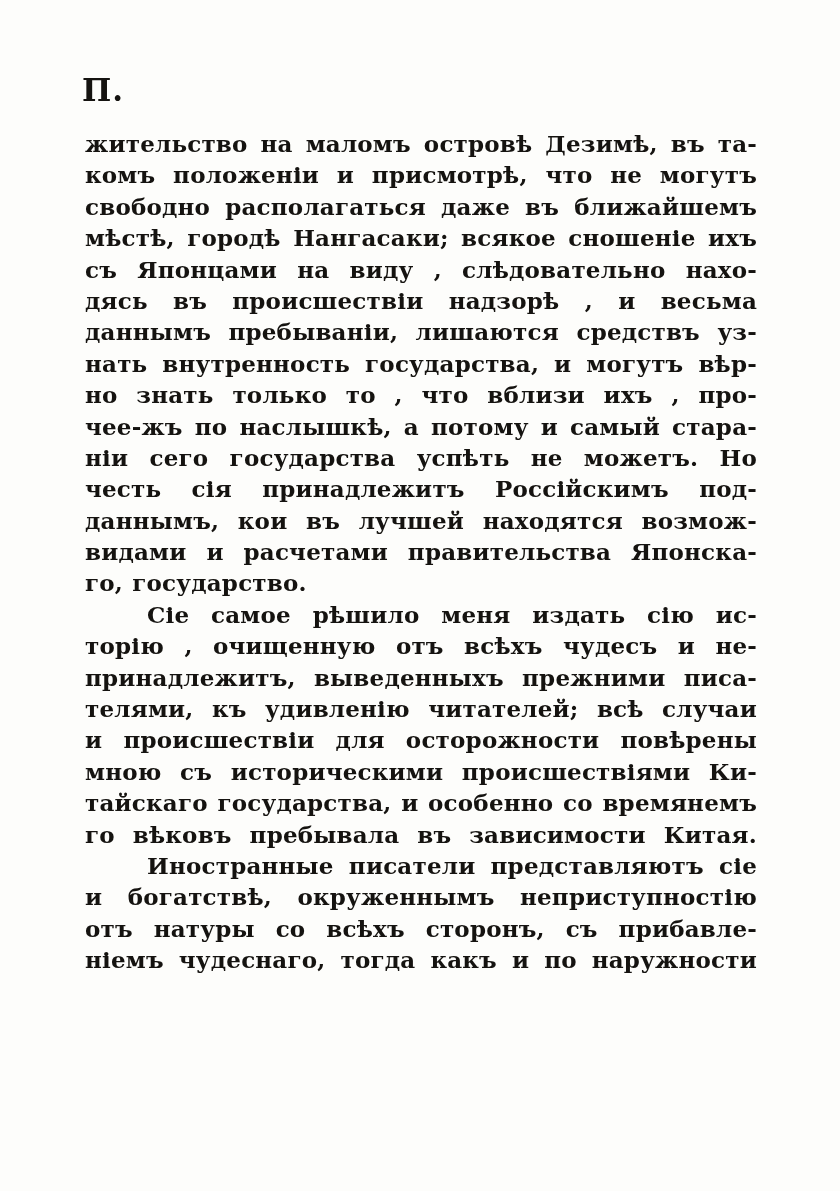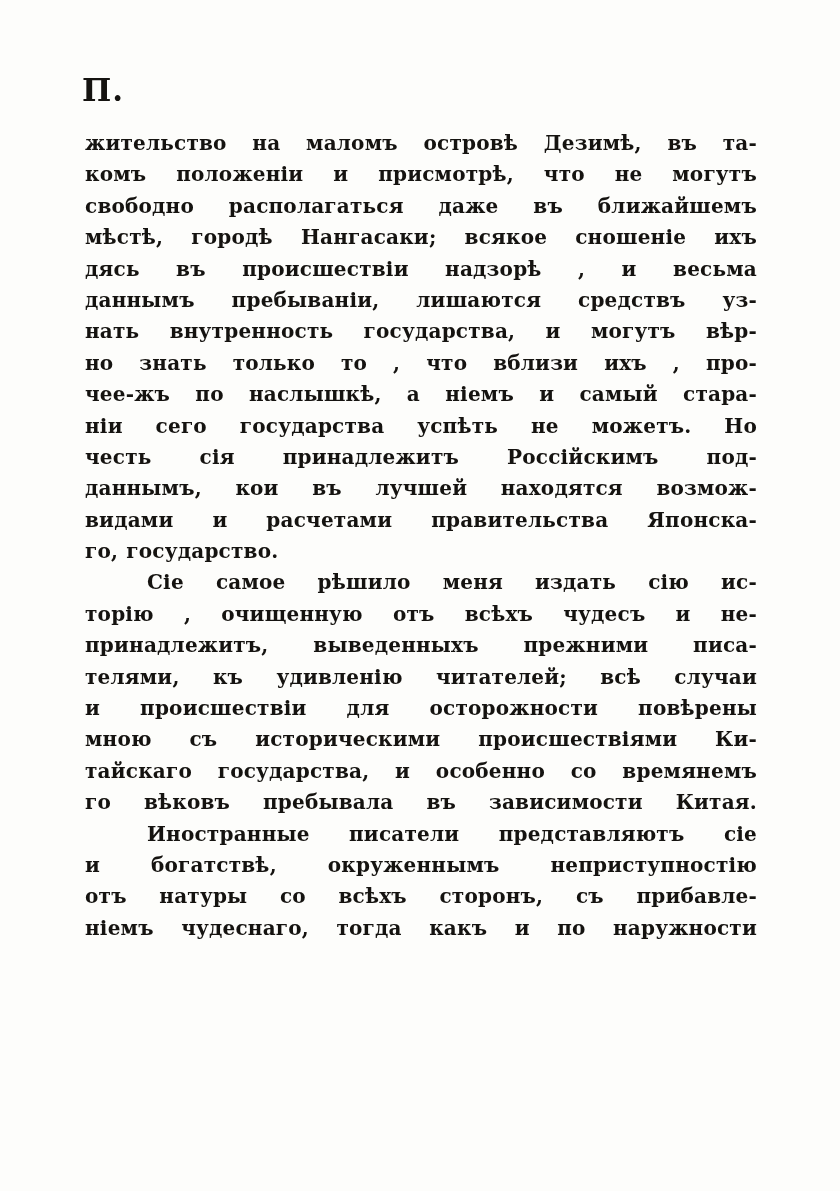--- a/index.html
+++ b/index.html
@@ -25,21 +25,21 @@
     font-weight: bold;
     letter-spacing: 1px;
   }
   .text-block {
     position: absolute;
     left: 85px;
     top: 128px;
     width: 672px;
   }
   .line {
-    font-size: 20px;
+    font-size: 23px;
     font-weight: bold;
     line-height: 31.4px;
     height: 31.4px;
     white-space: normal;
     text-align: justify;
     text-align-last: justify;
     word-spacing: 1px;
     letter-spacing: 0.2px;
   }
   .line.indent {
@@ -53,25 +53,26 @@
 </head>
 <body>
 
 <div class="page">
   <div class="signature-mark">П.</div>
   <div class="text-block">
     <div class="line">жительство на маломъ островѣ Дезимѣ, въ та-</div>
     <div class="line">комъ положеніи и присмотрѣ, что не могутъ</div>
     <div class="line">свободно располагаться даже въ ближайшемъ</div>
     <div class="line">мѣстѣ, городѣ Нангасаки; всякое сношеніе ихъ</div>
+    <div class="line">съ Японцами на виду , слѣдовательно нахо-</div>
     <div class="line">дясь въ происшествіи надзорѣ , и весьма</div>
     <div class="line">даннымъ пребываніи, лишаются средствъ уз-</div>
     <div class="line">нать внутренность государства, и могутъ вѣр-</div>
     <div class="line">но знать только то , что вблизи ихъ , про-</div>
-    <div class="line">чее-жъ по наслышкѣ, а ніемъ и самый стара-</div>
+    <div class="line">чее-жъ по наслышкѣ, а потому и самый стара-</div>
     <div class="line">ніи сего государства успѣть не можетъ. Но</div>
     <div class="line">честь сія принадлежитъ Россійскимъ под-</div>
     <div class="line">даннымъ, кои въ лучшей находятся возмож-</div>
     <div class="line">видами и расчетами правительства Японска-</div>
     <div class="line no-justify">го, государство.</div>
     <div class="line indent">Сіе самое рѣшило меня издать сію ис-</div>
     <div class="line">торію , очищенную отъ всѣхъ чудесъ и не-</div>
     <div class="line">принадлежитъ, выведенныхъ прежними писа-</div>
     <div class="line">телями, къ удивленію читателей; всѣ случаи</div>
     <div class="line">и происшествіи для осторожности повѣрены</div>

